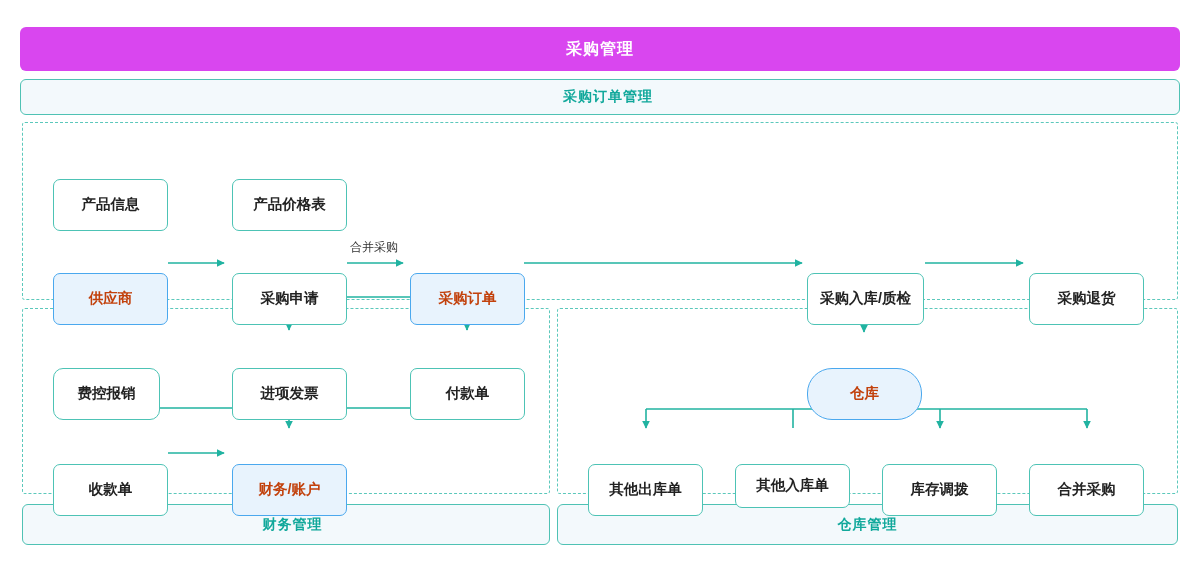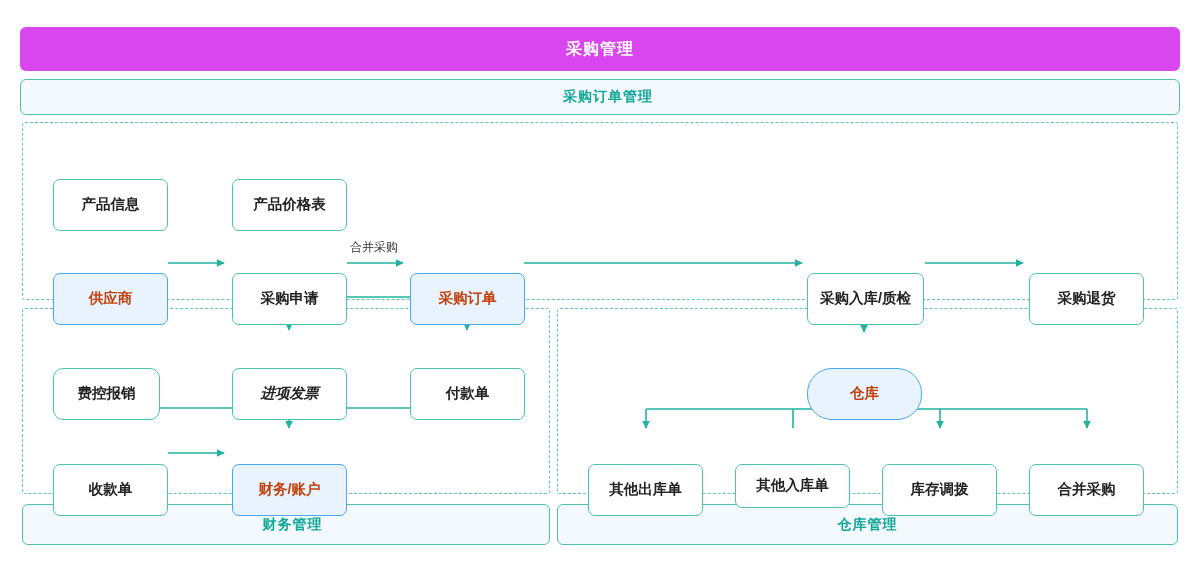--- a/index.html
+++ b/index.html
@@ -157,21 +157,21 @@
 
   <div class="abs node blue" style="left:53px; top:237px; width:115px; height:52px;">供应商</div>
   <div class="abs node green" style="left:232px; top:237px; width:115px; height:52px;">采购申请</div>
   <div class="abs node blue" style="left:410px; top:237px; width:115px; height:52px;">采购订单</div>
   <div class="abs node green" style="left:807px; top:237px; width:117px; height:52px;">采购入库/质检</div>
   <div class="abs node green" style="left:1029px; top:237px; width:115px; height:52px;">采购退货</div>
 
   <div class="abs edgelabel" style="left:350px; top:239px;">合并采购</div>
 
   <div class="abs node green" style="left:53px; top:332px; width:107px; height:52px;border-radius:10px;">费控报销</div>
-  <div class="abs node green" style="left:232px; top:332px; width:115px; height:52px;font-style:italic;">进项发票</div>
+  <div class="abs node green" style="left:232px; top:332px; width:115px; height:52px;">进项发票</div>
   <div class="abs node green" style="left:410px; top:332px; width:115px; height:52px;">付款单</div>
   <div class="abs node green" style="left:53px; top:428px; width:115px; height:52px;">收款单</div>
   <div class="abs node blue" style="left:232px; top:428px; width:115px; height:52px;">财务/账户</div>
 
   <div class="abs node blue" style="left:807px; top:332px; width:115px; height:52px;border-radius:25px;">仓库</div>
   <div class="abs node green" style="left:588px; top:428px; width:115px; height:52px;">其他出库单</div>
   <div class="abs node green" style="left:735px; top:428px; width:115px; height:44px;">其他入库单</div>
   <div class="abs node green" style="left:882px; top:428px; width:115px; height:52px;">库存调拨</div>
   <div class="abs node green" style="left:1029px; top:428px; width:115px; height:52px;">合并采购</div>
 

